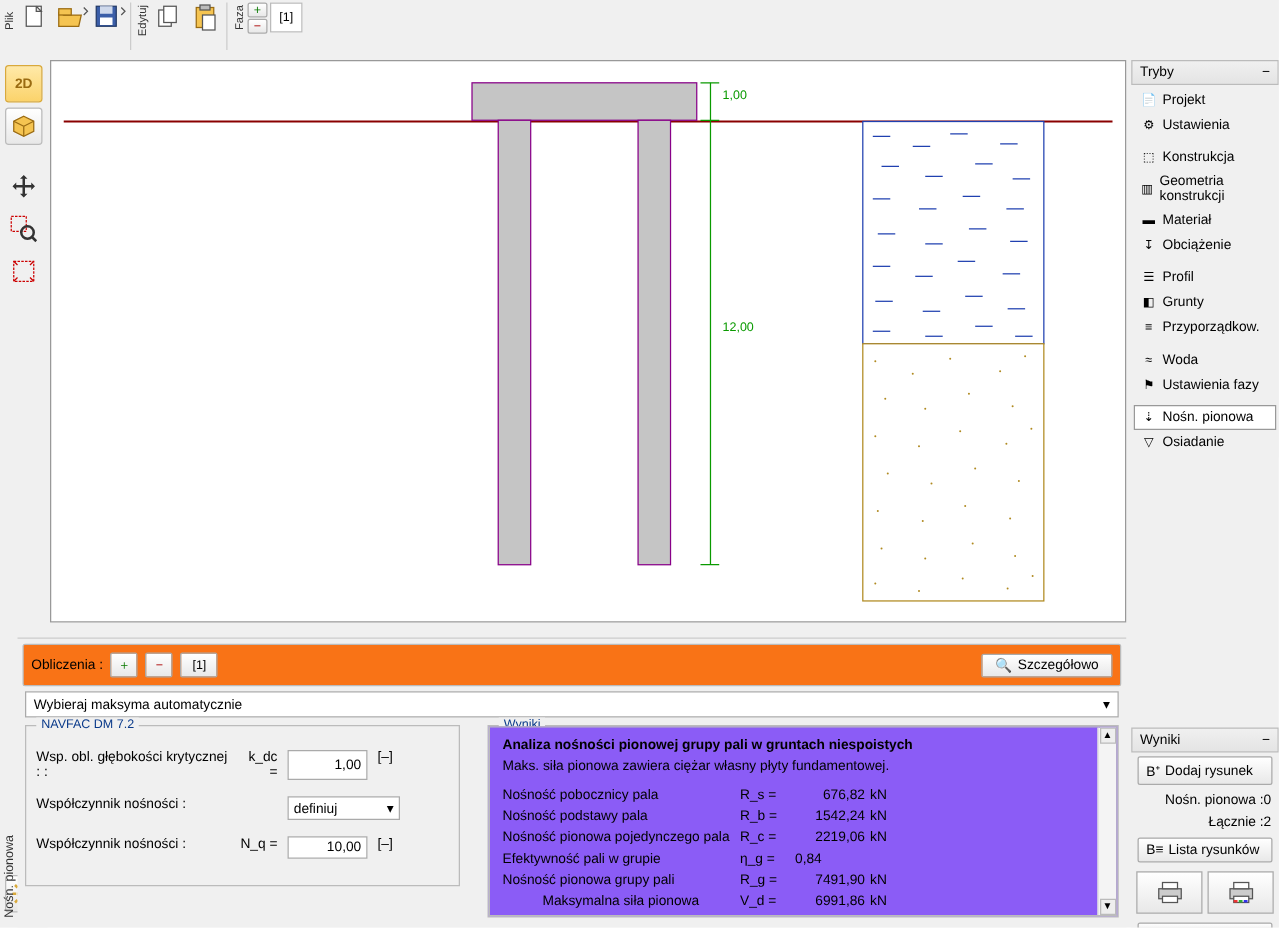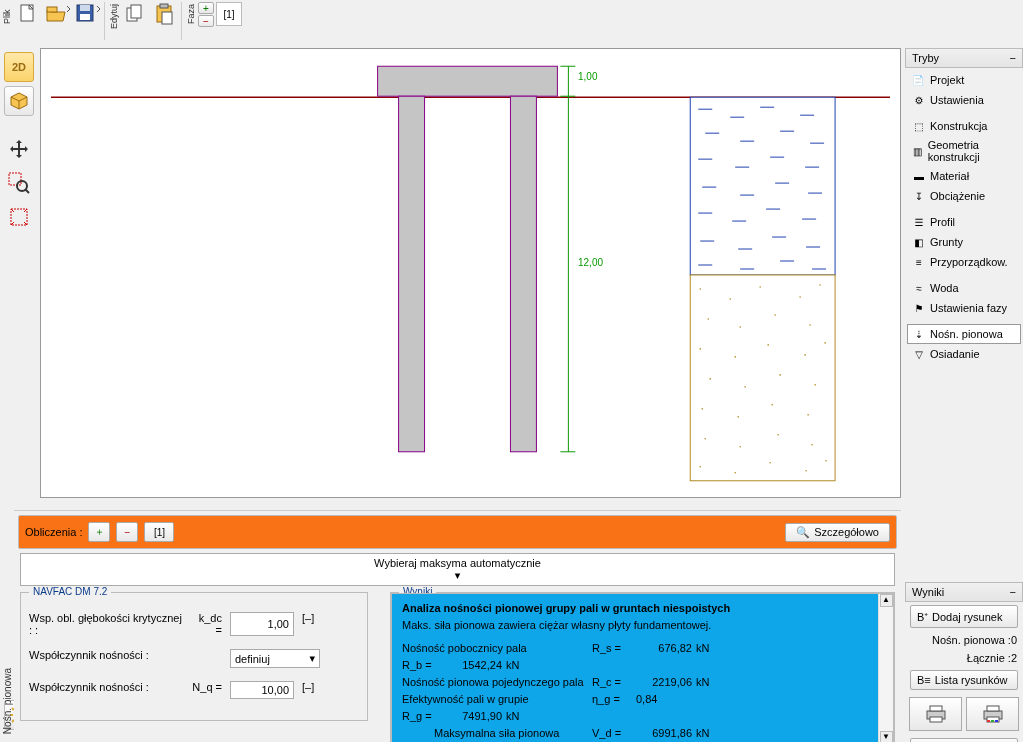--- a/index.html
+++ b/index.html
@@ -31,33 +31,33 @@
 .tree-item.active { background: #fff; border:1px solid #999; }
 .tree-icon { width:14px; height:14px; display:inline-flex; align-items:center; justify-content:center; font-size:10px;}
 .tree-gap { height:6px; }
 
 
 .bottom-panel { position:absolute; left: 14px; right: 122px; top: 510px; bottom: 0; background:#f0f0f0; border-top:1px solid #ccc; }
 .bottom-vlabel { position:absolute; left:-14px; bottom:4px; writing-mode:vertical-rl; transform:rotate(180deg); font-size:10px; color:#333; padding:4px 2px;}
 .oblicz-bar { display:flex; align-items:center; gap:6px; padding:6px; border:1px solid #bbb; background:#f97316; margin:4px; border-radius:2px;}
 .small-btn { width:22px; height:20px; border:1px solid #aaa; background:linear-gradient(#fff,#e8e8e8); border-radius:2px; cursor:pointer; display:flex; align-items:center; justify-content:center; font-size:10px;}
 .details-btn { margin-left:auto; padding:2px 10px; border:1px solid #aaa; background:linear-gradient(#fff,#e8e8e8); border-radius:2px; cursor:pointer; display:flex; gap:4px; align-items:center;}
-.dropdown { margin:2px 6px; padding:3px 6px; border:1px solid #aaa; background:#fff; display:flex; justify-content:space-between; align-items:center;flex-direction:column;}
+.dropdown { margin:2px 6px; padding:3px 6px; border:1px solid #aaa; background:#fff; display:flex; justify-content:space-between; align-items:center;}
 .fieldset { border:1px solid #bbb; margin:4px 6px; padding:6px 8px 8px 8px; position:relative;}
 .fieldset-title { position:absolute; top:-7px; left:8px; background:#f0f0f0; padding:0 4px; font-size:10px; color:#0a3a8a;}
 .calc-row { display:flex; gap:8px; margin:13px 0;}
 .calc-label { width:155px; }
 .calc-sym { width:30px; text-align:right;}
 .calc-input { width:64px; padding:2px 4px; border:1px solid #aaa; text-align:right; background:#fff;}
 .unit { width:20px;}
 .mini-select { width:90px; padding:2px 4px; border:1px solid #aaa; background:#fff; display:flex; justify-content:space-between; align-items:center;}
 .calc-grid { display:flex; gap:10px;}
 .left-col { width:360px;}
 .right-col { flex:1; position:relative;}
-.results-box { position:absolute; inset:0; border:1px solid #bbb; background:#0ea5e9; padding:6px 10px; font-size:10px; line-height:1.55; overflow:hidden;}
+.results-box { position:absolute; inset:0; border:1px solid #bbb; background:#8b5cf6; padding:6px 10px; font-size:10px; line-height:1.55; overflow:hidden;}
 .results-box .hdr { font-weight:bold; }
 .scroll { position:absolute; right:0; top:0; bottom:0; width:15px; background:#f4f4f4; border-left:1px solid #ddd; display:flex; flex-direction:column; justify-content:space-between; align-items:center;}
 .scroll-btn{ width:13px; height:13px; border:1px solid #bbb; background:#eee; font-size:8px; display:flex; align-items:center;justify-content:center;}
 
 
 .wyniki-panel { position:absolute; right:0; top:582px; width:118px; bottom:0; background:#f0f0f0;}
 .wyniki-row { display:flex; justify-content:flex-end; padding:3px 6px; font-size:10px;}
 .wyniki-btn { margin:3px 5px; padding:3px 6px; border:1px solid #aaa; background:linear-gradient(#fff,#e8e8e8); border-radius:2px; cursor:pointer; display:flex; gap:4px; align-items:center; font-size:10px;}
 .printer-row { display:flex; gap:4px; padding:4px;}
 .printer-btn { flex:1; height:34px; border:1px solid #aaa; background:linear-gradient(#fff,#e8e8e8); display:flex; align-items:center; justify-content:center;}
@@ -383,37 +383,39 @@
           <div>Maks. siła pionowa zawiera ciężar własny płyty fundamentowej.</div>
           <div style="height:6px;"></div>
           <div id="res-lines">
               <div style="display: flex;">
                 <span style="width:190px;">Nośność pobocznicy pala</span>
                 <span style="width:44px;">R_s  =</span>
                 <span style="width:56px;text-align:right;">676,82</span>
                 <span style="padding-left:4px;">kN</span>
               </div>
               <div style="display: flex;">
+                <span style="width:190px;">Nośność podstawy pala</span>
                 <span style="width:44px;">R_b  =</span>
                 <span style="width:56px;text-align:right;">1542,24</span>
                 <span style="padding-left:4px;">kN</span>
               </div>
               <div style="display: flex;">
                 <span style="width:190px;">Nośność pionowa pojedynczego pala</span>
                 <span style="width:44px;">R_c  =</span>
                 <span style="width:56px;text-align:right;">2219,06</span>
                 <span style="padding-left:4px;">kN</span>
               </div>
               <div style="display: flex;">
                 <span style="width:190px;">Efektywność pali w grupie</span>
                 <span style="width:44px;">η_g  =</span>
                 <span style="width:56px;text-align:left;">0,84</span>
                 <span style="padding-left:4px;"></span>
               </div>
               <div style="display: flex;">
+                <span style="width:190px;">Nośność pionowa grupy pali</span>
                 <span style="width:44px;">R_g  =</span>
                 <span style="width:56px;text-align:right;">7491,90</span>
                 <span style="padding-left:4px;">kN</span>
               </div>
               <div style="display: flex;">
                 <span style="width:190px;padding-left:32px;">Maksymalna siła pionowa</span>
                 <span style="width:44px;">V_d  =</span>
                 <span style="width:56px;text-align:right;">6991,86</span>
                 <span style="padding-left:4px;">kN</span>
               </div>

